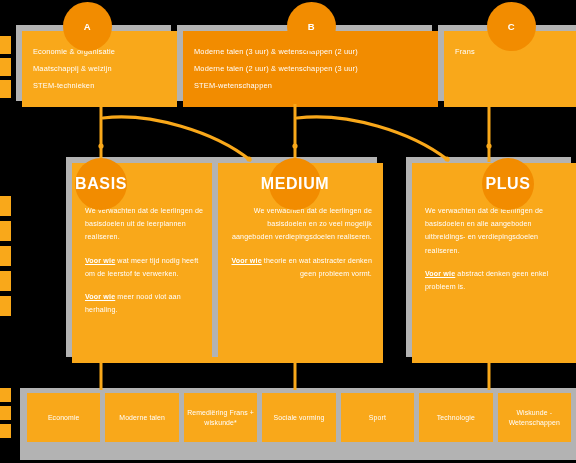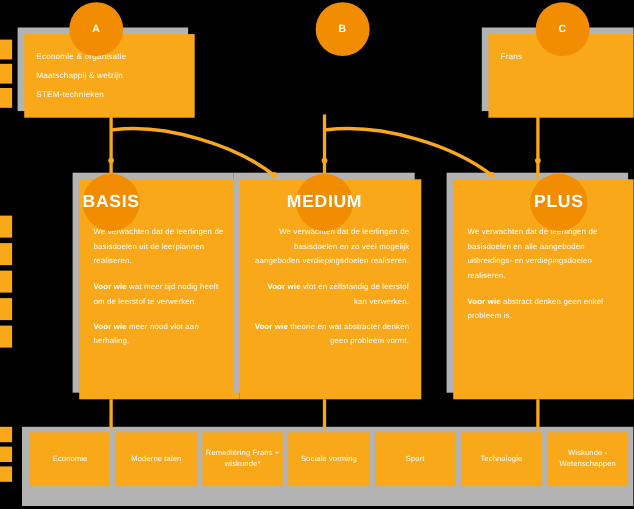--- a/index.html
+++ b/index.html
@@ -121,20 +121,21 @@
     font-size: 7.1px;
     line-height: 13.2px;
     color: #ffffff;
     letter-spacing: 0.15px;
     margin: 0 0 10px 0;
   }
   .card-p:last-child { margin-bottom: 0; }
   .card-p b {
     font-weight: bold;
     color: #ffffff;
+    text-decoration: underline;
   }
 
   
   .connector-svg {
     position: absolute;
     left: 0; top: 0;
     width: 576px;
     height: 463px;
     pointer-events: none;
     z-index: 3;
@@ -221,20 +222,27 @@
   </svg>
 
   <div class="panel shadowed" id="top-row-a">
     <div class="top-lines">
       <div class="top-line">Economie &amp;  organisatie</div>
       <div class="top-line">Maatschappij &amp; welzijn</div>
       <div class="top-line">STEM-technieken</div>
     </div>
   </div>
 
+  <div class="panel shadowed dark" id="top-row-b">
+    <div class="top-lines">
+      <div class="top-line">Moderne talen (3 uur) &amp; wetenschappen (2 uur)</div>
+      <div class="top-line">Moderne talen (2 uur) &amp; wetenschappen (3 uur)</div>
+      <div class="top-line">STEM-wetenschappen</div>
+    </div>
+  </div>
 
   <div class="panel shadowed" id="top-row-c">
     <div class="top-lines">
       <div class="top-line">Frans</div>
     </div>
   </div>
 
   <div class="circle letter" id="circle-a">A</div>
   <div class="circle letter" id="circle-b">B</div>
   <div class="circle letter" id="circle-c">C</div>
@@ -243,21 +251,20 @@
     <div class="card-body">
       <p class="card-p"><span>We verwachten dat de leerlingen de basisdoelen uit de leerplannen realiseren.</span></p>
       <p class="card-p"><b>Voor wie</b><span> wat meer tijd nodig heeft om de leerstof te verwerken.</span></p>
       <p class="card-p"><b>Voor wie</b><span> meer nood vlot aan herhaling.</span></p>
     </div>
   </div>
 
   <div class="level-card" id="card-medium">
     <div class="card-body">
       <p class="card-p"><span>We verwachten dat de leerlingen de basisdoelen en zo veel mogelijk aangeboden verdiepingsdoelen realiseren.</span></p>
-      <p class="card-p"><b>Voor wie</b><span> vlot en zelfstandig de leerstof kan verwerken.</span></p>
       <p class="card-p"><b>Voor wie</b><span> theorie en wat abstracter denken geen probleem vormt.</span></p>
     </div>
   </div>
 
   <div class="level-card" id="card-plus">
     <div class="card-body">
       <p class="card-p"><span>We verwachten dat de leerlingen de basisdoelen en alle aangeboden uitbreidings- en verdiepingsdoelen realiseren.</span></p>
       <p class="card-p"><b>Voor wie</b><span> abstract denken geen enkel probleem is.</span></p>
     </div>
   </div>

